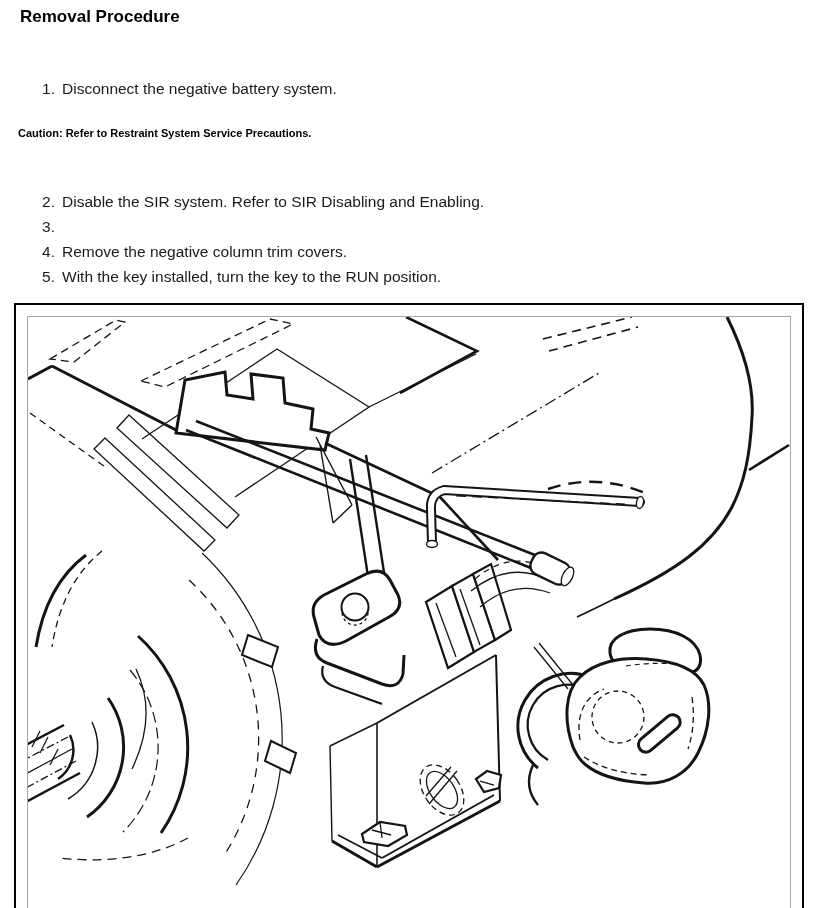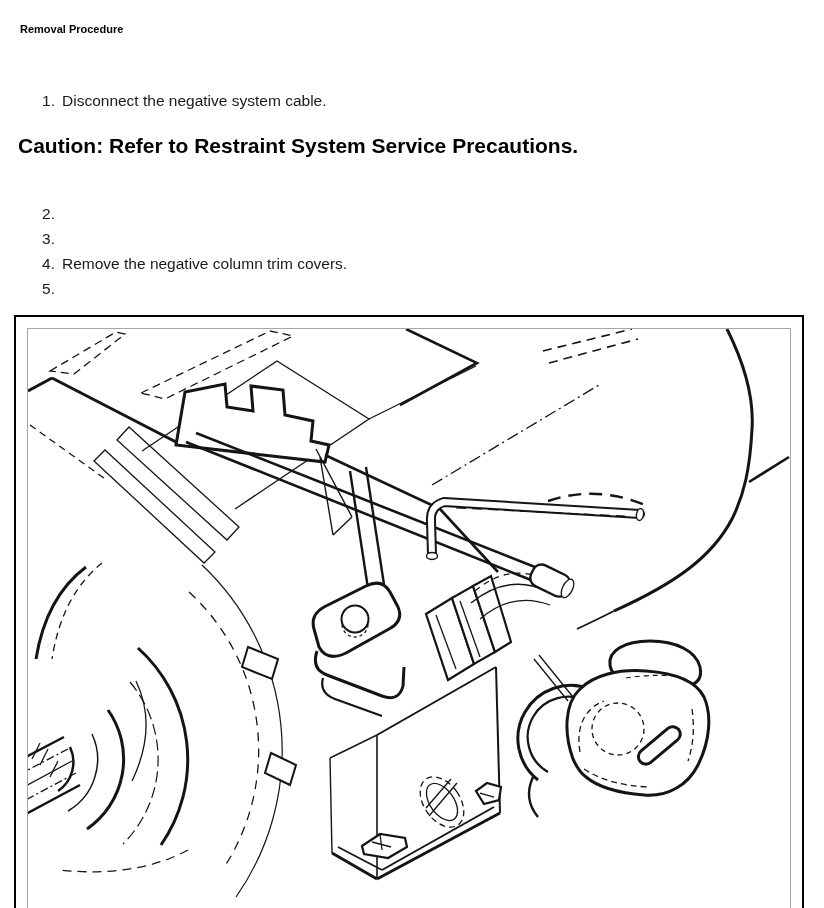--- a/index.html
+++ b/index.html
@@ -2,32 +2,32 @@
 <html><head>
 <meta charset="utf-8">
 <style>
   html,body{margin:0;padding:0;background:#ffffff;}
   body{
     width:824px;height:908px;overflow:hidden;
     font-family:"Liberation Sans", sans-serif;
     color:#1a1a1a;
   }
   .title{
-    margin:20px 0 0 20px;
-    font-size:11px;font-weight:bold;line-height:18px;color:#000;
+    margin:8px 0 0 20px;
+    font-size:17px;font-weight:bold;line-height:18px;color:#000;
   }
   .step-row{
     display:flex;line-height:25px;font-size:15.5px;
     margin-left:40px;
   }
   .step-num{width:15px;text-align:right;margin-right:7px;flex:0 0 auto;}
   .first-step{margin-top:50px;}
   .caution{
     margin:23px 0 0 18px;
-    font-size:21px;font-weight:bold;line-height:19px;color:#000;
+    font-size:11px;font-weight:bold;line-height:19px;color:#000;
   }
   .steps-group{margin-top:46px;}
   figure.diagram{
     margin:14px 0 0 14px;padding:0;
     box-sizing:border-box;
     width:790px;height:640px;
     border:2px solid #000;
     background:#fff;
   }
   .diagram-inner{
@@ -40,38 +40,40 @@
 </style>
 </head>
 <body>
 
 <div>
 
   <div class="title">Removal Procedure</div>
 
   <div class="step-row first-step">
     <span class="step-num">1.</span>
-    <span>Disconnect the negative system cable.</span>
+    <span>Disconnect the negative battery system.</span>
   </div>
 
   <div class="caution">Caution: Refer to Restraint System Service Precautions.</div>
 
   <div class="steps-group">
     <div class="step-row">
       <span class="step-num">2.</span>
+      <span>Disable the SIR system. Refer to SIR Disabling and Enabling.</span>
     </div>
     <div class="step-row">
       <span class="step-num">3.</span>
     </div>
     <div class="step-row">
       <span class="step-num">4.</span>
       <span>Remove the negative column trim covers.</span>
     </div>
     <div class="step-row">
       <span class="step-num">5.</span>
+      <span>With the key installed, turn the key to the RUN position.</span>
     </div>
   </div>
 
   <figure class="diagram">
     <div class="diagram-inner">
       <svg width="762" height="602" viewBox="0 0 762 602" role="img" aria-label="Line drawing of steering column: key installed in ignition lock cylinder, Allen wrench inserted in lock cylinder release hole">
         <g stroke="#141414" fill="none" stroke-width="1.3" stroke-miterlimit="6">
 
           <path d="M22,42 L88,3 L97,5 L46,45 Z" stroke-dasharray="8,5"></path>
           <path d="M113,64 L242,2 L265,7 L137,70 Z" stroke-dasharray="8,5"></path>

